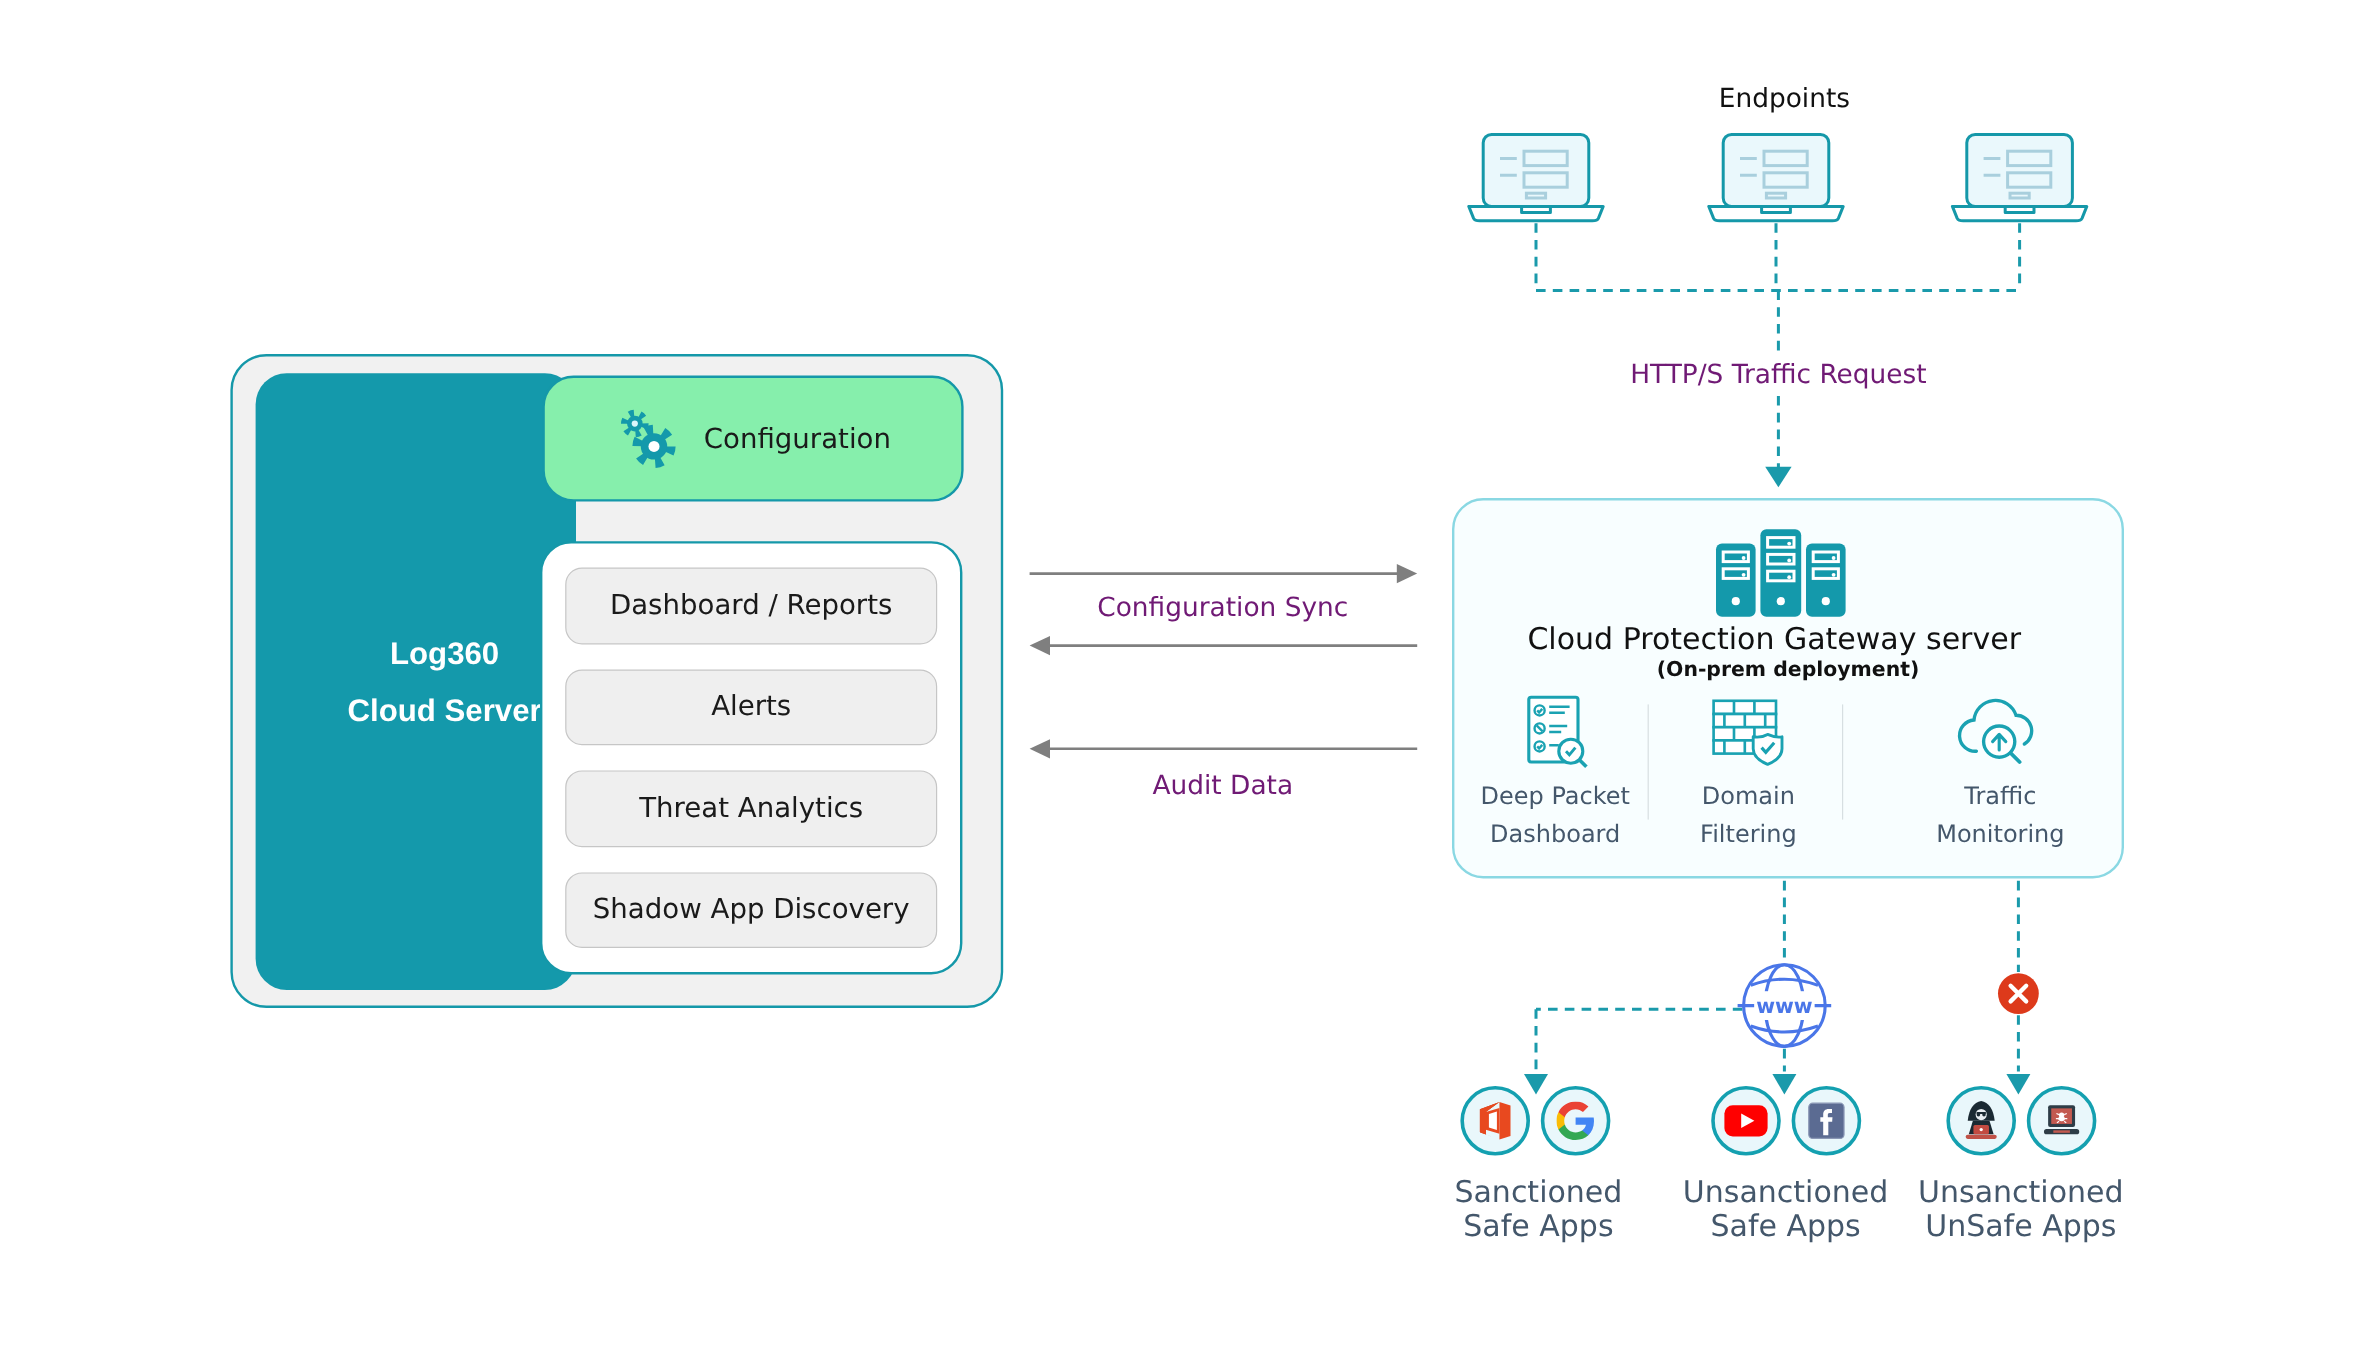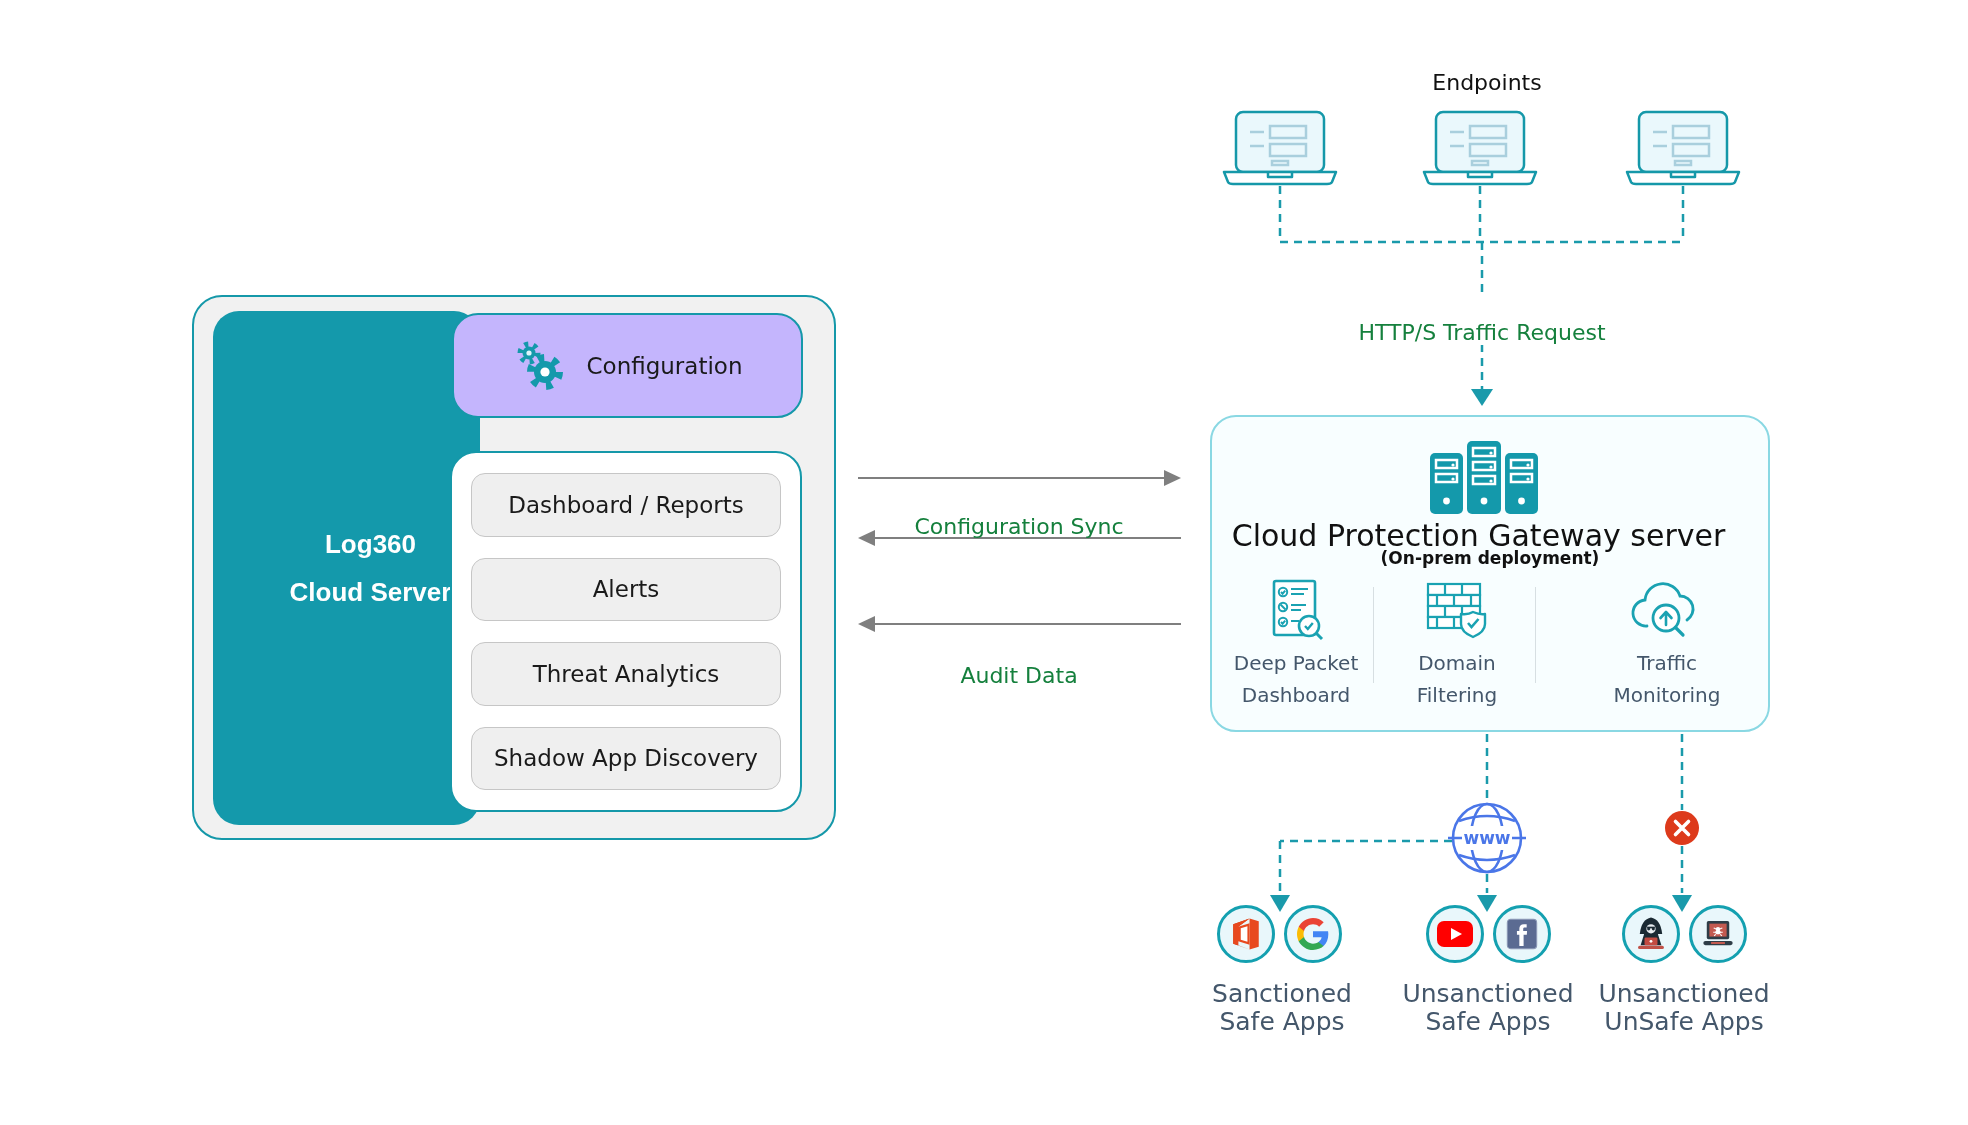--- a/index.html
+++ b/index.html
@@ -8,39 +8,39 @@
     font-family:"DejaVu Sans","Liberation Sans",sans-serif;color:#1a1a1a;
   }
   .abs{position:absolute;}
   svg{display:block;}
   
   .outer-box{left:192px;top:295px;width:644px;height:545px;background:#f1f1f1;
     border:2.5px solid #1598a9;border-radius:30px;box-sizing:border-box;}
   .teal-panel{left:213px;top:311px;width:219px;height:514px;background:#1499ab;border-radius:26px;
     display:flex;flex-direction:column;align-items:center;justify-content:center;gap:17px;
     color:#ffffff;font-size:26px;font-weight:600;font-family:"Liberation Sans",sans-serif;padding-left:48px;}
-  .config-box{left:452px;top:313px;width:351px;height:105px;background:#c4b5fd;
+  .config-box{left:452px;top:313px;width:351px;height:105px;background:#86efac;
     border:2.5px solid #1598a9;border-radius:26px;box-sizing:border-box;
     display:flex;align-items:center;justify-content:center;gap:20px;font-size:23px;}
   .modules-box{left:450px;top:451px;width:352px;height:361px;background:#ffffff;
     border:2.5px solid #1598a9;border-radius:26px;box-sizing:border-box;
     display:flex;flex-direction:column;padding:20px 19px;gap:21px;}
   .module-btn{flex:1;background:#efefef;border:1.5px solid #c6c6c6;border-radius:14px;
     display:flex;align-items:center;justify-content:center;font-size:23px;color:#1a1a1a;}
   
   .gateway-box{left:1210px;top:415px;width:560px;height:317px;background:#f8feff;
     border:2px solid #8ad8e3;border-radius:26px;box-sizing:border-box;}
-  .gw-title{left:1210px;top:518px;width:537px;text-align:center;font-size:30px;color:#111;}
+  .gw-title{left:1210px;top:518px;width:537px;text-align:center;font-size:25px;color:#111;}
   .gw-sub{left:1210px;top:548px;width:560px;text-align:center;font-size:17px;color:#111;font-weight:bold;}
   .feature{display:flex;flex-direction:column;align-items:center;gap:6px;
     font-size:20px;color:#44576b;text-align:center;line-height:26px;}
   .divider{width:0;border-left:1.5px solid #d7dfe2;height:96px;}
   
   .heading{font-size:22px;color:#111;text-align:center;}
-  .flow-label{font-size:22px;color:#15803d;text-align:center;margin-top:20px;}
+  .flow-label{font-size:22px;color:#701a75;text-align:center;}
   .app-label{font-size:25px;color:#44576b;text-align:center;line-height:28px;}
   .app-group{display:flex;gap:9px;}
   .app-circle{width:58px;height:58px;border-radius:50%;background:#e9f7fb;border:3px solid #14a0b0;
     box-sizing:border-box;display:flex;align-items:center;justify-content:center;}
 </style>
 </head>
 <body>
 
 <div id="canvas">
 

